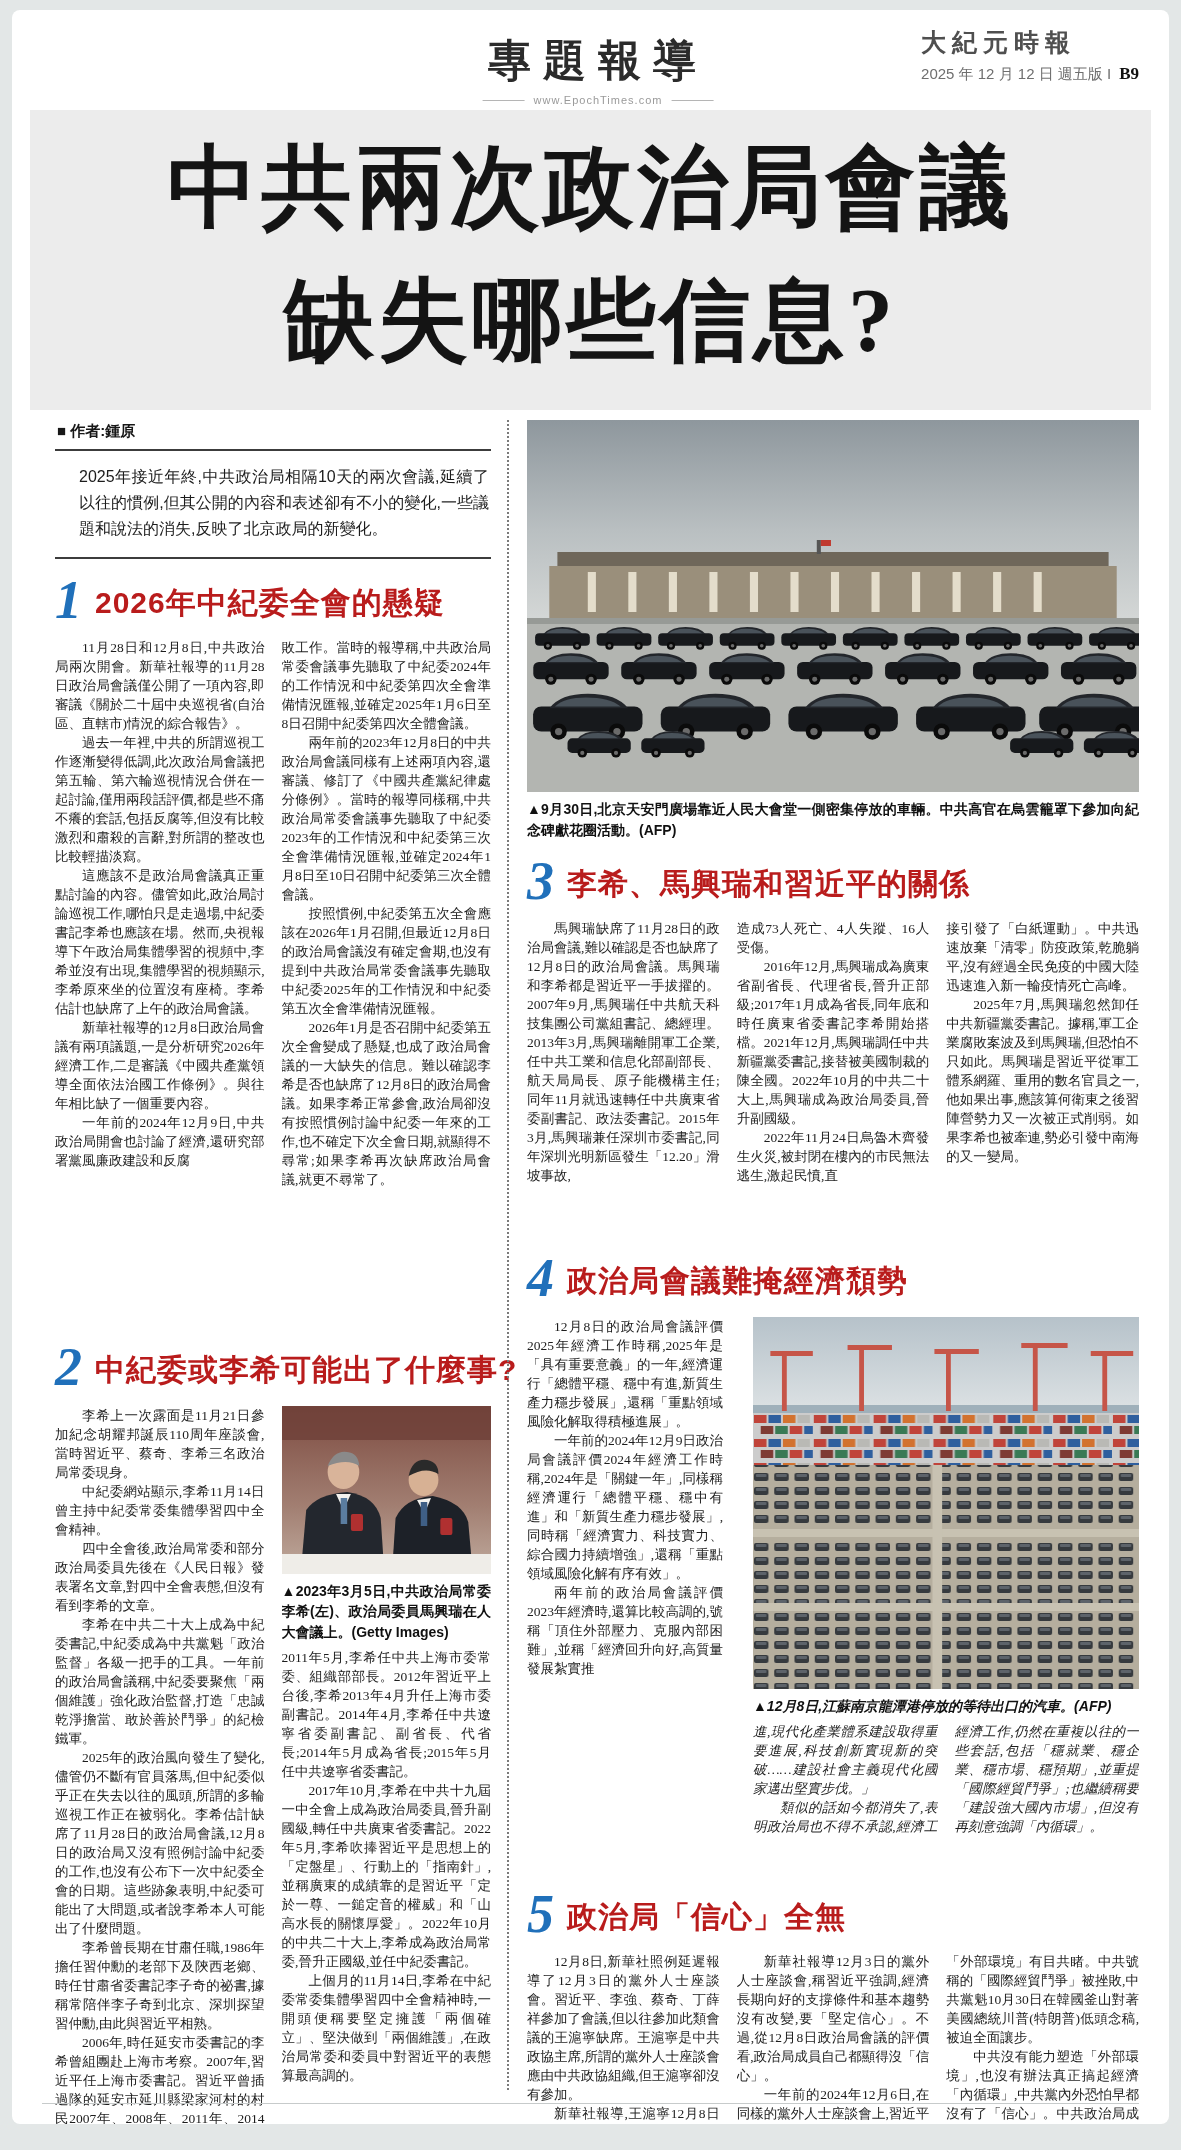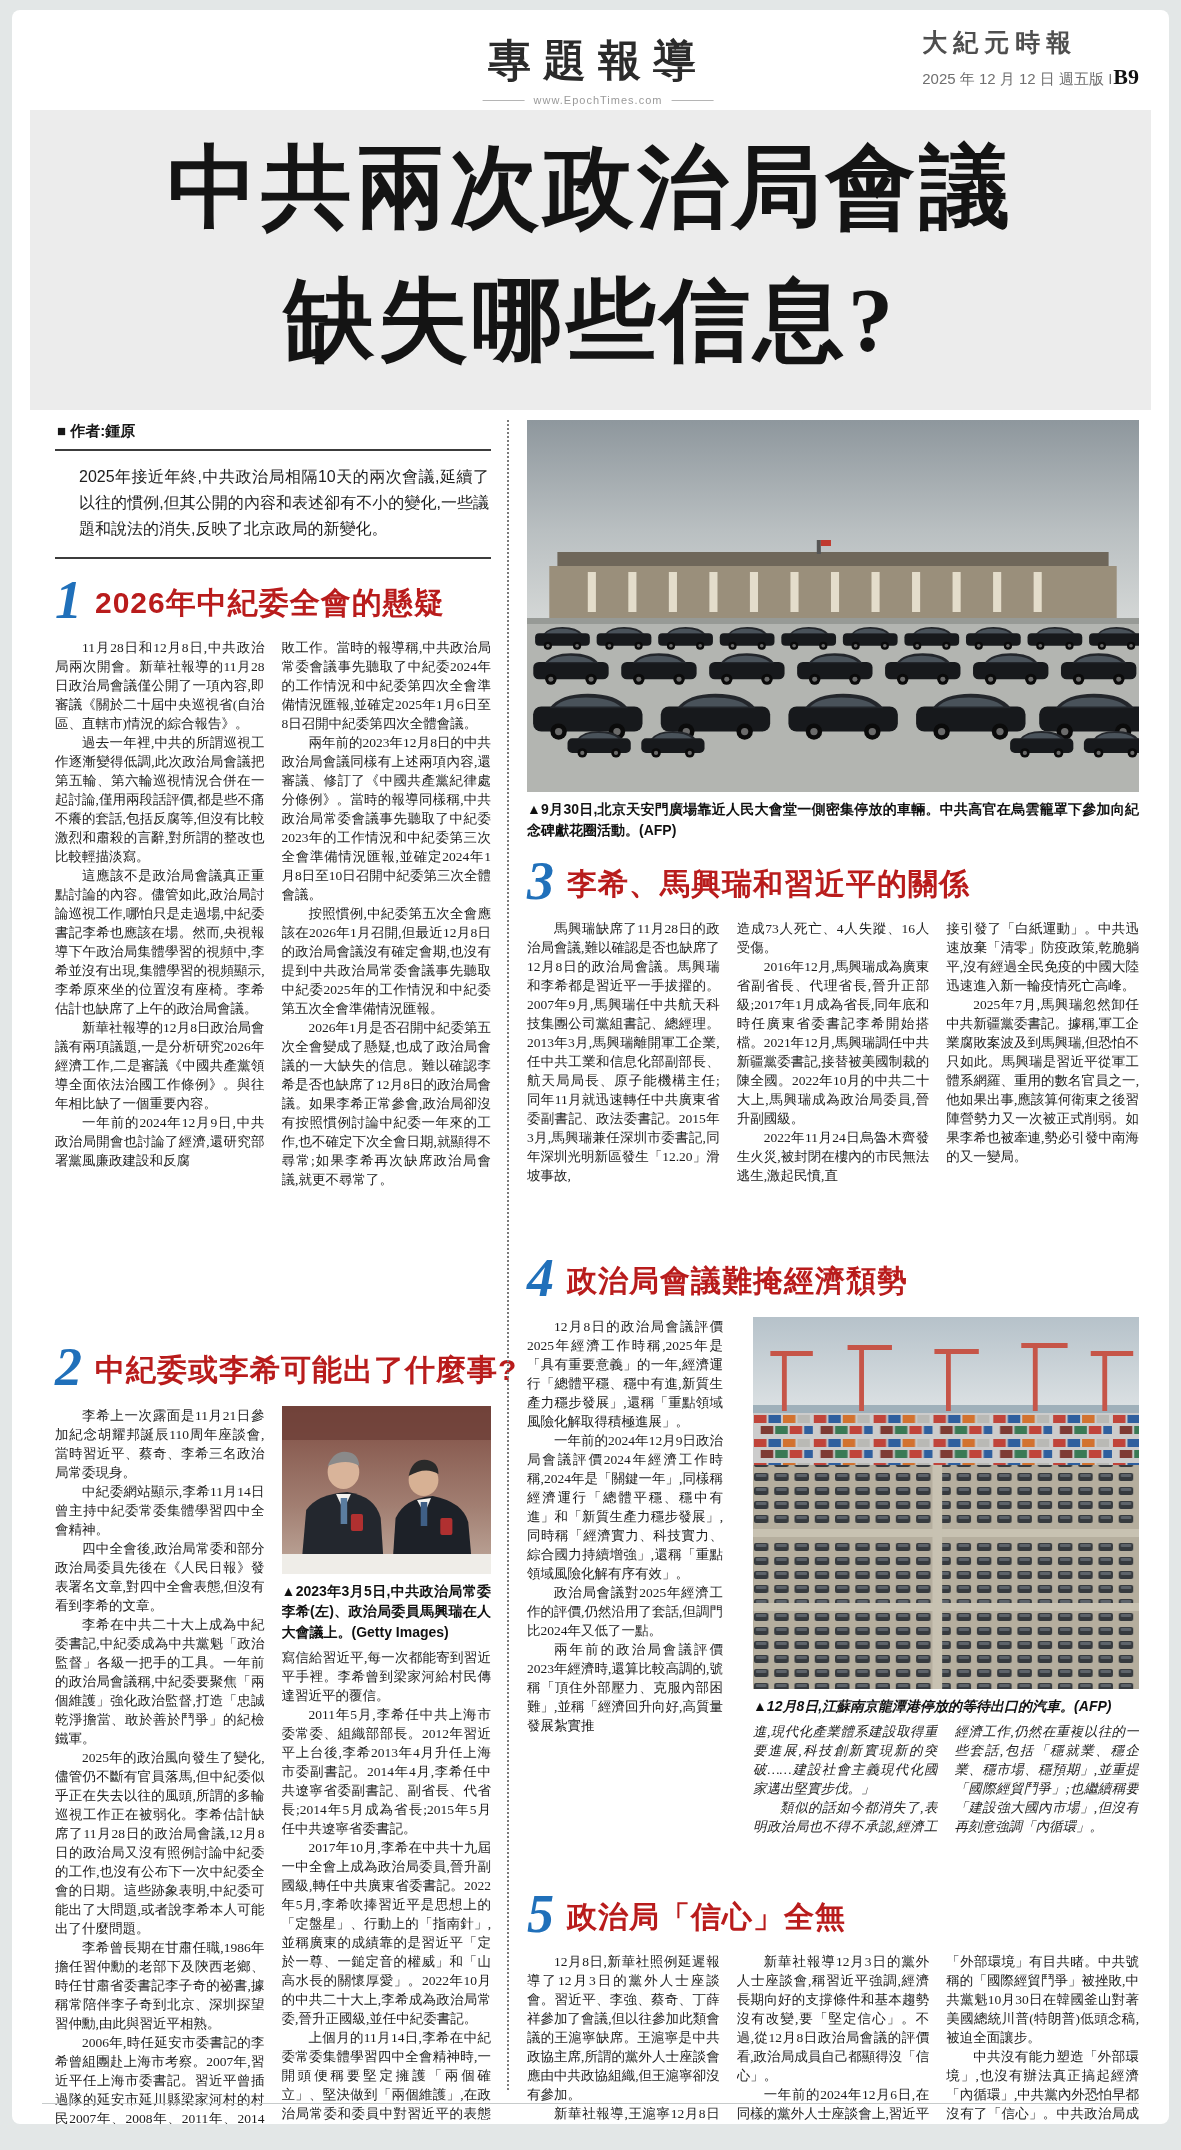--- a/index.html
+++ b/index.html
@@ -13,21 +13,21 @@
            font-family:"Liberation Sans",sans-serif;font-weight:700;font-size:43px;
            letter-spacing:12px;color:#2b2b2b;white-space:nowrap;}
   .www-row{position:absolute;left:50%;transform:translateX(-50%);top:68px;
            display:flex;align-items:center;gap:9px;color:#9a9a9a;
            font-family:"Liberation Sans",sans-serif;font-size:11px;letter-spacing:1px;white-space:nowrap;}
   .www-dash{width:42px;height:1px;background:#b5b5b5;}
   .masthead{position:absolute;right:2px;top:0;text-align:left;}
   .masthead-name{font-family:"Liberation Serif",serif;font-weight:700;font-size:25px;
                  letter-spacing:6px;color:#4f4f4f;}
   .date-line{font-family:"Liberation Sans",sans-serif;font-size:15px;color:#6f6f6f;margin-top:5px;}
-  .page-no{font-family:"Liberation Serif",serif;font-weight:700;font-size:22px;color:#111;margin-left:1px;}
+  .page-no{font-family:"Liberation Serif",serif;font-weight:700;font-size:17px;color:#111;margin-left:8px;}
   
   .headline-band{position:absolute;top:100px;left:18px;right:18px;height:300px;background:#ececec;
                  text-align:center;color:#141414;}
   .headline-l1{font-size:90px;line-height:136px;font-weight:900;letter-spacing:4px;margin-top:10px;white-space:nowrap;}
   .headline-l2{font-size:90px;line-height:130px;font-weight:900;letter-spacing:4px;white-space:nowrap;}
   
   .content{position:absolute;top:410px;left:43px;right:30px;bottom:34px;display:flex;}
   .pane-left{width:452px;flex:none;padding-right:16px;box-sizing:border-box;}
   .pane-right{flex:1;min-width:0;border-left:2px dotted #7a7a7a;padding-left:18px;}
   .byline-box{border-bottom:2px solid #3c3c3c;padding:2px 0 8px 2px;
@@ -158,21 +158,20 @@
                 <path d="M136 70 Q140 52 156 54 Q168 56 168 68 Q154 60 136 70 Z" fill="#2a2a2a"></path>
                 <path d="M145 94 L160 92 L153 108 Z" fill="#f4f2ee"></path>
                 <rect x="149" y="96" width="7" height="24" fill="#3f5f86"></rect>
                 <rect x="170" y="112" width="13" height="17" rx="2" fill="#b03030"></rect>
 
                 <rect x="0" y="148" width="225" height="20" fill="#efede8"></rect>
               </svg>
               <figcaption class="caption">▲2023年3月5日,中共政治局常委李希(左)、政治局委員馬興瑞在人大會議上。(Getty Images)</figcaption>
             </figure>
             <div data-first-cont="">
-                <p>寫信給習近平,每一次都能寄到習近平手裡。李希曾到梁家河給村民傳達習近平的覆信。</p>
                 <p>2011年5月,李希任中共上海市委常委、組織部部長。2012年習近平上台後,李希2013年4月升任上海市委副書記。2014年4月,李希任中共遼寧省委副書記、副省長、代省長;2014年5月成為省長;2015年5月任中共遼寧省委書記。</p>
                 <p>2017年10月,李希在中共十九屆一中全會上成為政治局委員,晉升副國級,轉任中共廣東省委書記。2022年5月,李希吹捧習近平是思想上的「定盤星」、行動上的「指南針」,並稱廣東的成績靠的是習近平「定於一尊、一鎚定音的權威」和「山高水長的關懷厚愛」。2022年10月的中共二十大上,李希成為政治局常委,晉升正國級,並任中紀委書記。</p>
                 <p>上個月的11月14日,李希在中紀委常委集體學習四中全會精神時,一開頭便稱要堅定擁護「兩個確立」、堅決做到「兩個維護」,在政治局常委和委員中對習近平的表態算最高調的。</p>
               </div>
           </div>
         </div>
       </div>
     </div>
 
     <div class="pane-right">
@@ -280,21 +279,20 @@
 
       <div>
         <div class="sec-head">
           <span class="sec-num">4</span>
           <span class="sec-title">政治局會議難掩經濟頹勢</span>
         </div>
         <div class="s4-row">
           <div class="s4-col1 col">
               <p>12月8日的政治局會議評價2025年經濟工作時稱,2025年是「具有重要意義」的一年,經濟運行「總體平穩、穩中有進,新質生產力穩步發展」,還稱「重點領域風險化解取得積極進展」。</p>
               <p>一年前的2024年12月9日政治局會議評價2024年經濟工作時稱,2024年是「關鍵一年」,同樣稱經濟運行「總體平穩、穩中有進」和「新質生產力穩步發展」,同時稱「經濟實力、科技實力、綜合國力持續增強」,還稱「重點領域風險化解有序有效」。</p>
-              <p>政治局會議對2025年經濟工作的評價,仍然沿用了套話,但調門比2024年又低了一點。</p>
               <p>兩年前的政治局會議評價2023年經濟時,還算比較高調的,號稱「頂住外部壓力、克服內部困難」,並稱「經濟回升向好,高質量發展紮實推</p>
             </div>
           <div class="s4-right">
             <figure class="photo2-wrap">
               <svg class="photo" viewBox="0 0 400 372" preserveAspectRatio="none">
                 <defs>
                   <linearGradient id="sky2" x1="0" y1="0" x2="0" y2="1">
                     <stop offset="0" stop-color="#b6c2ca"></stop>
                       <stop offset="1" stop-color="#dde2e4"></stop>
                   </linearGradient>

